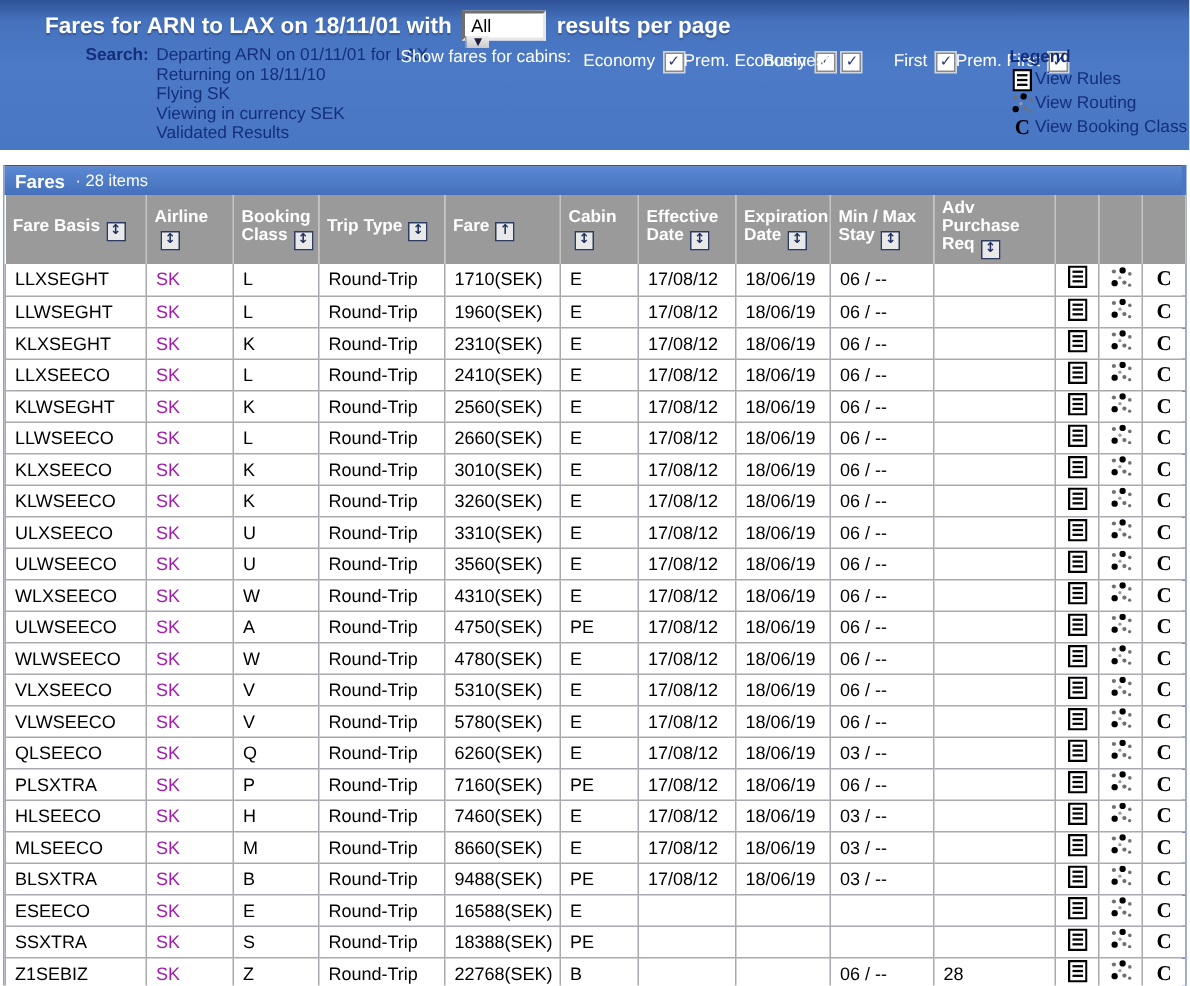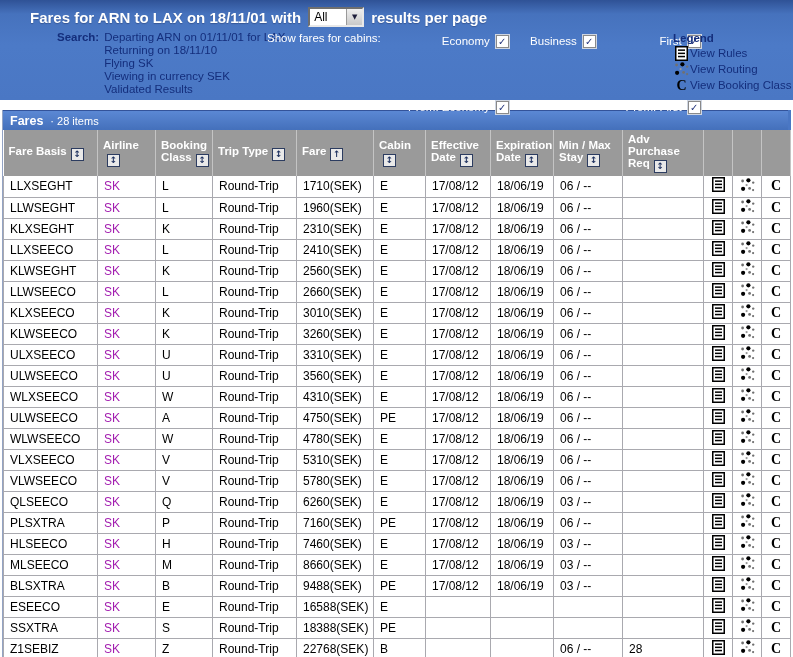--- a/index.html
+++ b/index.html
@@ -4,35 +4,35 @@
 <style>
   * { margin:0; padding:0; box-sizing:border-box; }
   html,body { width:793px; height:657px; overflow:hidden; background:#fff;
     font-family:"Liberation Sans", sans-serif; }
 
   
   .top-header { height:100px; background:linear-gradient(to bottom,#2f5296 0%,#4672bd 14%,#4c7ac7 45%,#4a77c4 100%); color:#fff; }
   .title-row { padding:7px 0 0 30px; display:flex; align-items:center; font-size:15px; font-weight:bold;
     text-shadow:0 1px 1px rgba(0,0,30,.25); white-space:nowrap; }
   .select { display:inline-flex; align-items:stretch; margin:0 7px; width:56px; height:20px; background:#fff;
-    border:2px solid; border-color:#6f6f6f #e8e8e8 #e8e8e8 #6f6f6f; font-weight:normal; text-shadow:none; cursor:pointer; }
+    border:2px solid; border-color:#6f6f6f #e8e8e8 #e8e8e8 #6f6f6f; font-weight:normal; text-shadow:none; cursor:pointer;flex-direction:column; }
   .select .val { flex:1; color:#000; font-size:12px; padding:1px 0 0 4px; }
   .select .btn { width:16px; background:linear-gradient(#efefef,#c9c9c9); border-left:1px solid #9a9a9a;
     display:flex; align-items:center; justify-content:center; color:#1d1d3a; font-size:7px;
     font-family:"DejaVu Sans",sans-serif; }
 
   .header-content { display:flex; padding-left:57px; margin-top:4px; font-size:11.5px; }
   .search-block { width:205px; flex:none; display:flex; color:#142e7c; }
   .search-label { font-weight:bold; margin-right:5px; }
   .search-lines div { line-height:13px; white-space:nowrap; }
 
   .cabins-block { width:405px; flex:none; display:flex; color:#fff; }
   .cabins-label { white-space:nowrap; margin:1px 8px 0 5px; }
   .cabin-grid { display:flex; margin-top:1px; }
-  .cabin-col { display:flex; flex-direction:column;gap:48px; }
+  .cabin-col { display:flex; flex-direction:row; }
   .cabin-col:nth-child(1){ width:120px; }
   .cabin-col:nth-child(2){ width:87px; }
   .cabin-col:nth-child(3){ width:105px; }
   .cabin-item { display:flex; justify-content:flex-end; align-items:center; height:18px; }
   .cabin-item .lbl { margin-right:6px; white-space:nowrap; }
   .checkbox { width:13px; height:13px; background:#fff; border:1px solid #8a8a8a; box-shadow:0 0 0 1px #cfd6e2;
     color:#26367e; font-size:10px; font-weight:bold; line-height:11px; text-align:center; cursor:pointer;
     font-family:"DejaVu Sans",sans-serif; }
 
   .legend-block { flex:1; padding-left:6px; color:#142e7c; }

